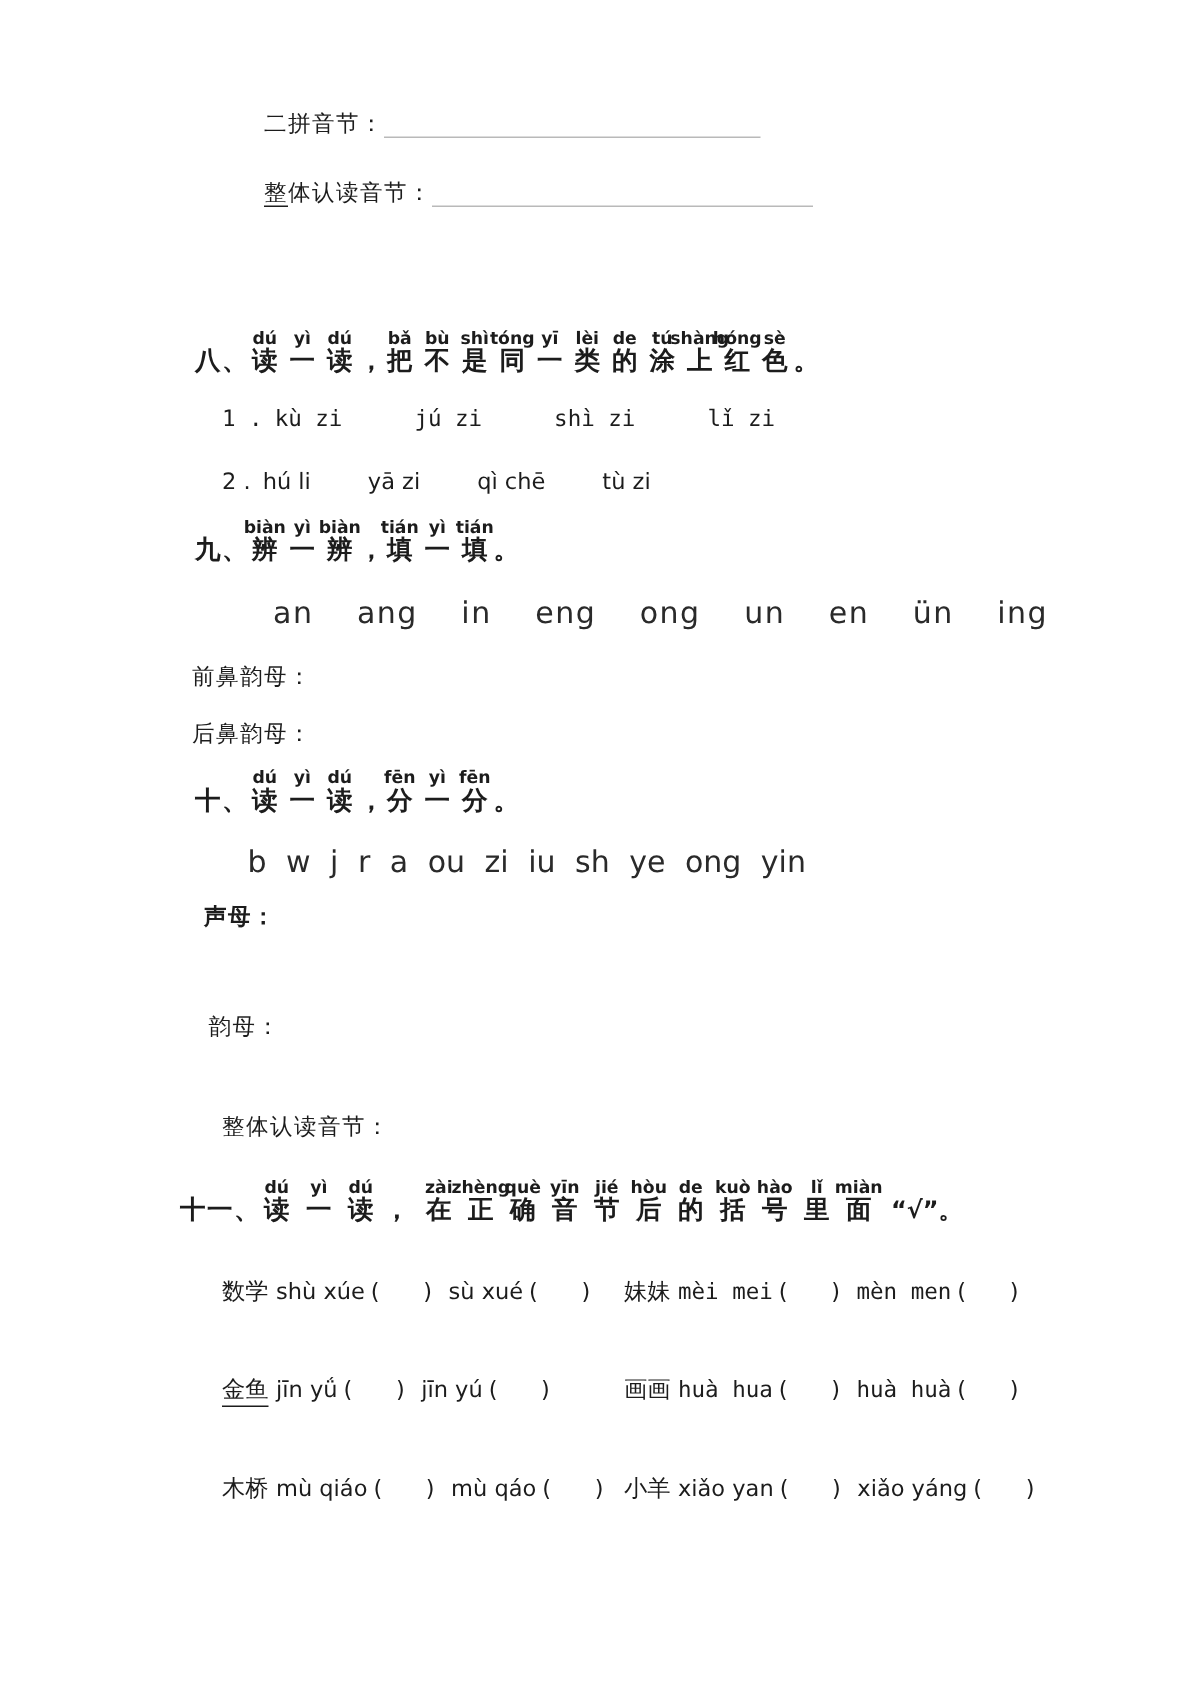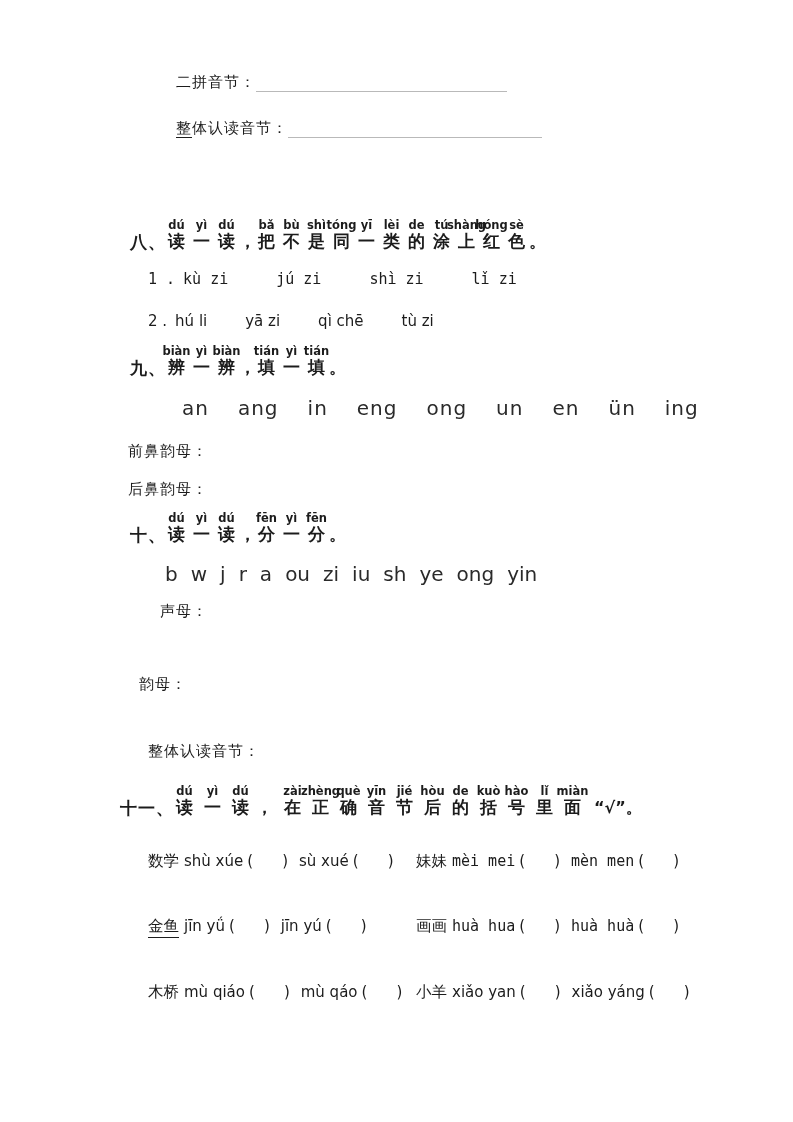--- a/index.html
+++ b/index.html
@@ -147,21 +147,21 @@
     <span class="tok">r</span>
     <span class="tok">a</span>
     <span class="tok">ou</span>
     <span class="tok">zi</span>
     <span class="tok">iu</span>
     <span class="tok">sh</span>
     <span class="tok">ye</span>
     <span class="tok">ong</span>
     <span class="tok">yin</span>
   </div>
-<div class="abs label-line" style="left:160px;top:602px;">声母：</div>
+<div class="abs label-line" style="left:136px;top:602px;font-weight:bold;">声母：</div>
 <div class="abs label-line" style="left:139px;top:675px;">韵母：</div>
 <div class="abs label-line" style="left:148px;top:742px;">整体认读音节：</div>
 
 <div class="abs heading wide" style="left:120px;top:784px;">
     <span class="heading-prefix">十一、</span>
     <span class="rw"><span class="py">dú</span><span class="hz">读</span></span>
     <span class="rw"><span class="py">yì</span><span class="hz">一</span></span>
     <span class="rw"><span class="py">dú</span><span class="hz">读</span></span>
     <span class="rw punct"><span class="hz">，</span></span>
     <span class="rw"><span class="py">zài</span><span class="hz">在</span></span>

